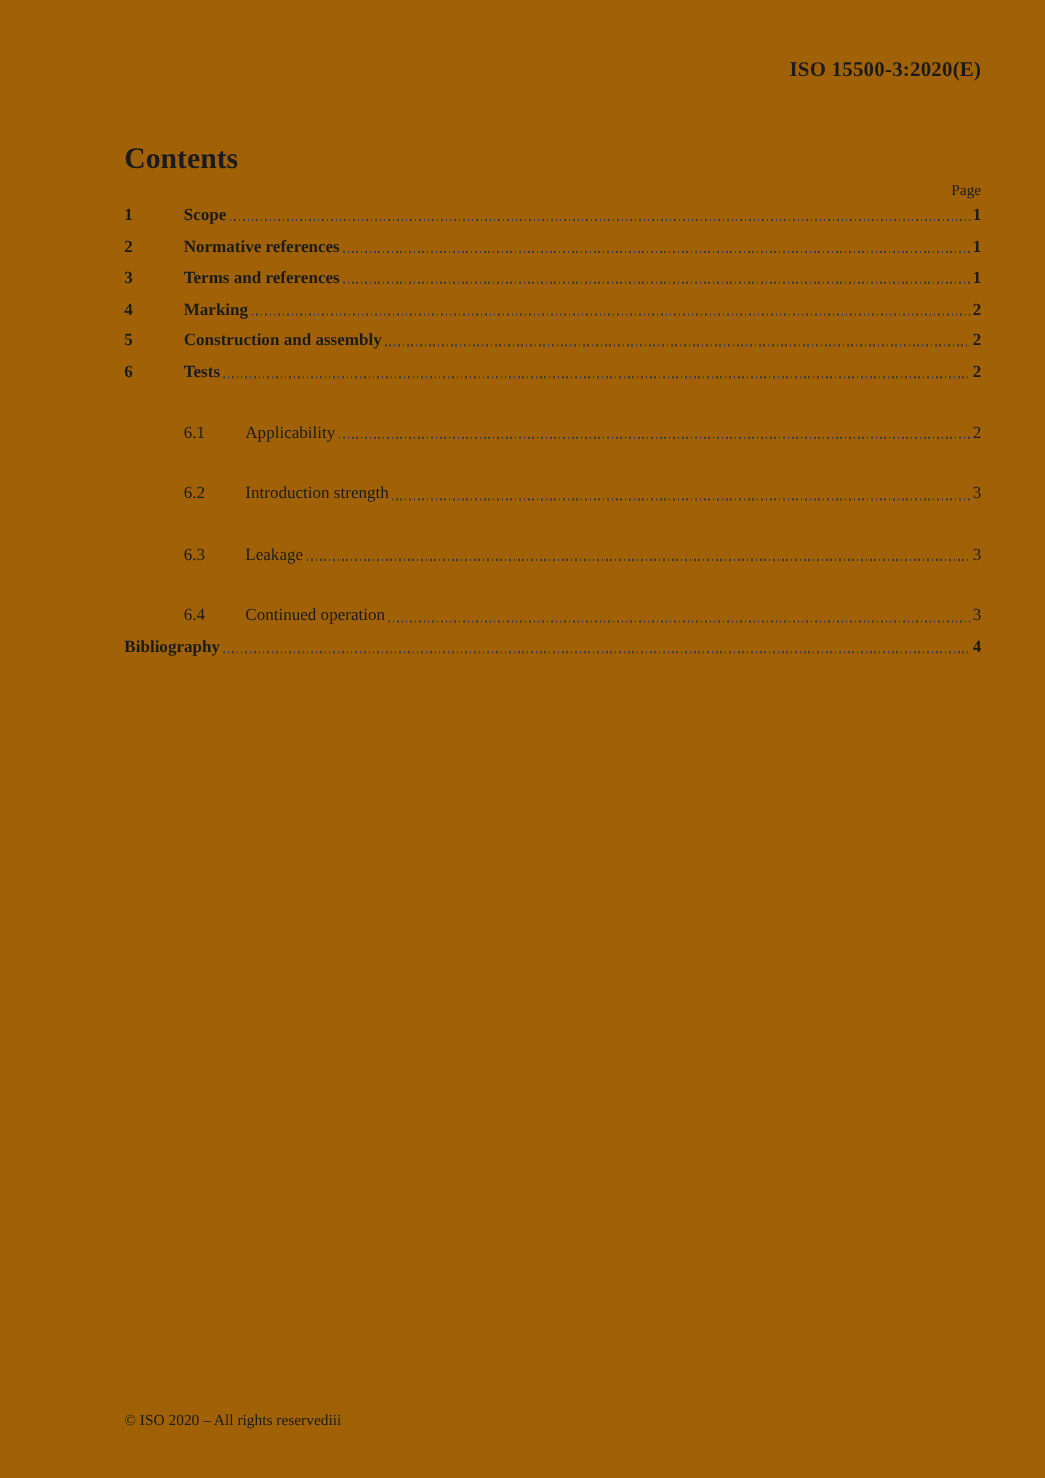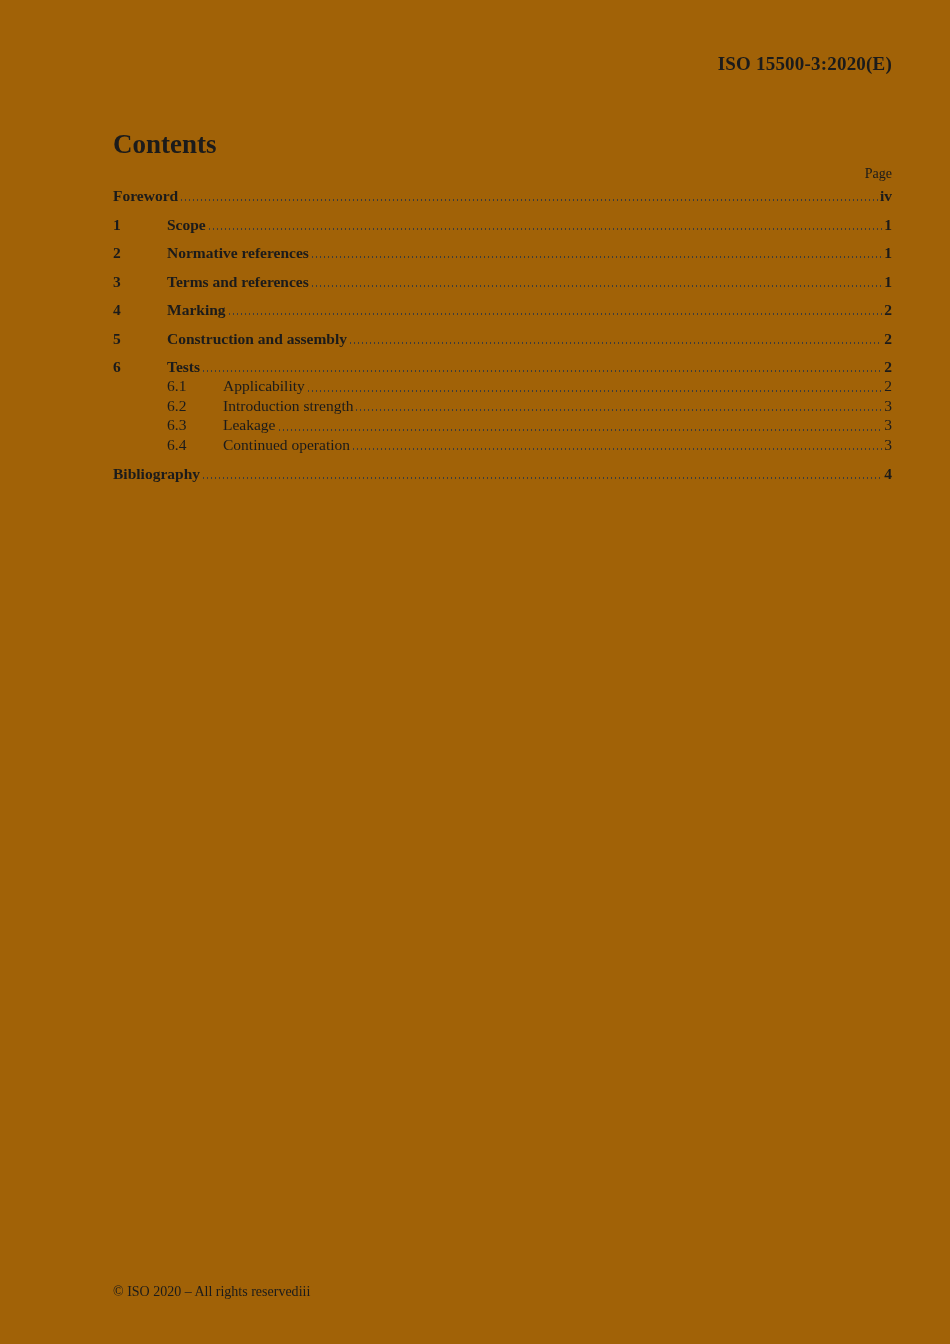--- a/index.html
+++ b/index.html
@@ -43,20 +43,21 @@
     position: absolute;
     left: 113px;
     right: 58px;
     top: 186px;
   }
   .toc-row {
     display: flex;
     align-items: baseline;
     font-size: 15.5px;
     line-height: 19px;
+    margin-top: 36px;
   }
   .toc-row.main { margin-top: 9.5px; }
   .toc-row.main:first-child { margin-top: 0; }
   .toc-row.sub { line-height: 19.5px; }
   .toc-row.bold .toc-num,
   .toc-row.bold .toc-title,
   .toc-row.bold .toc-page { font-weight: bold; }
   .toc-num { flex: 0 0 54px; }
   .toc-indent { flex: 0 0 54px; }
   .toc-row.sub .toc-num { flex: 0 0 56px; }
@@ -84,25 +85,20 @@
 
 <div class="page">
 
   <div class="doc-ref">ISO 15500-3:2020(E)</div>
 
   <h1 class="contents-title">Contents</h1>
 
   <div class="page-col-label">Page</div>
 
   <div class="toc" id="toc">
-      <div class="toc-row main bold">
-        <span class="toc-title">Foreword</span>
-        <span class="toc-leader"></span>
-        <span class="toc-page">iv</span>
-      </div>
       <div class="toc-row main bold">
         <span class="toc-num">1</span>
         <span class="toc-title">Scope</span>
         <span class="toc-leader"></span>
         <span class="toc-page">1</span>
       </div>
       <div class="toc-row main bold">
         <span class="toc-num">2</span>
         <span class="toc-title">Normative references</span>
         <span class="toc-leader"></span>

